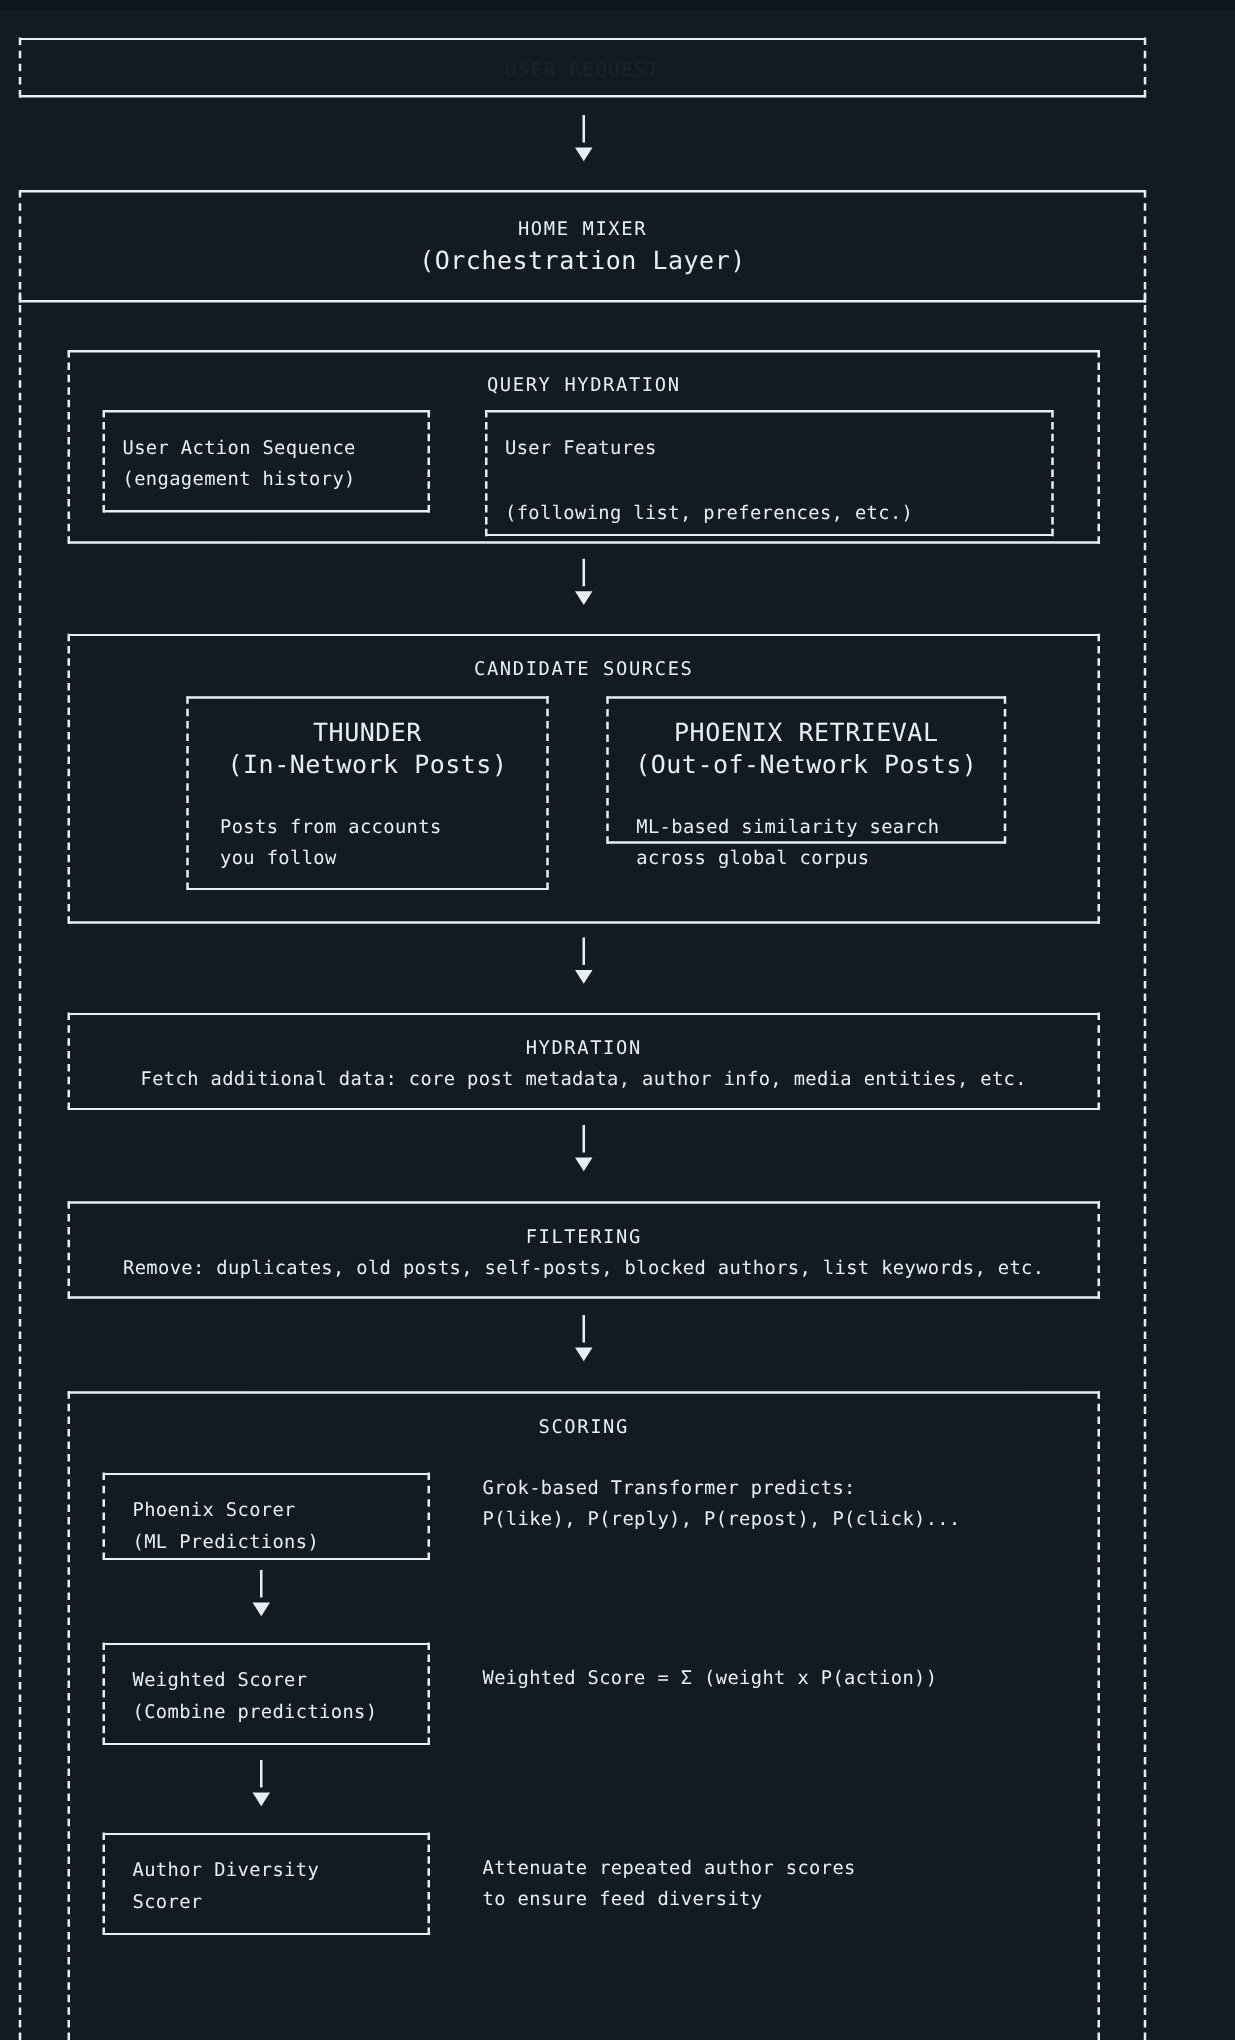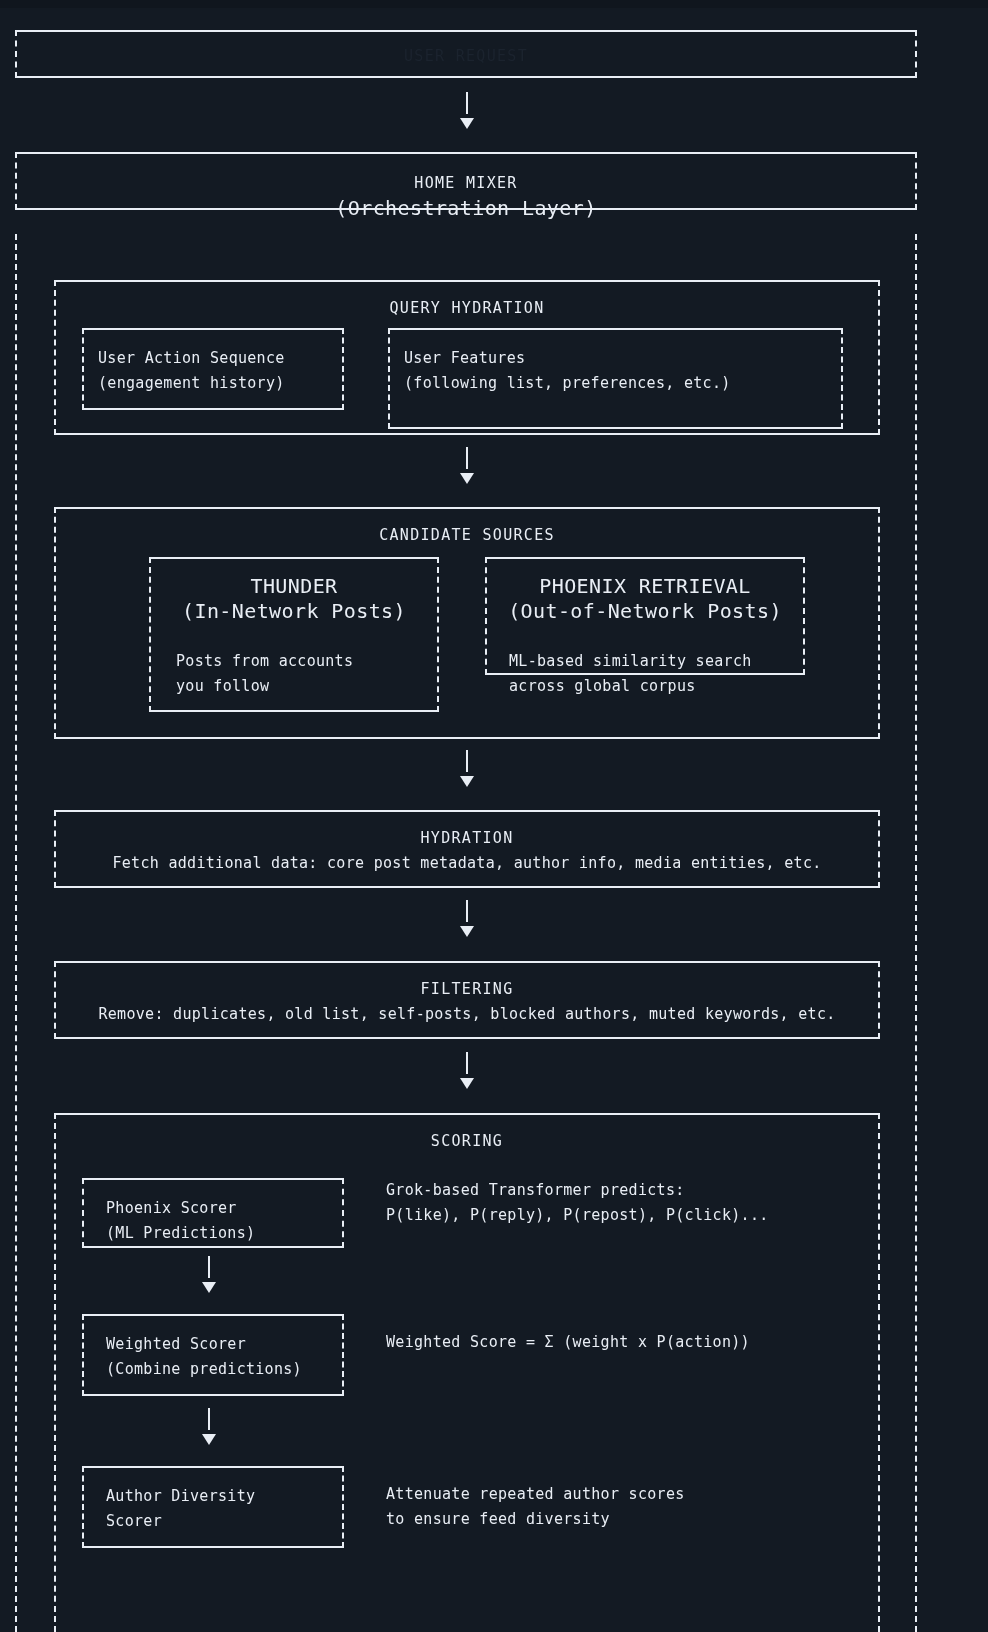--- a/index.html
+++ b/index.html
@@ -121,39 +121,39 @@
 
   <div class="box" style="left:15px; top:30px; width:902px; height:48px;">
     <div class="ghost-text" style="top:15px;">USER REQUEST</div>
   </div>
 
   <div class="arrow" style="left:452px; top:92px;">
     <span class="stem"></span>
     <span class="head"></span>
   </div>
 
-  <div class="box" style="left:15px; top:152px; width:902px; height:58px;">
+  <div class="box" style="left:15px; top:152px; width:902px; height:90px;">
     <div class="title" style="margin-top:17px;">HOME MIXER</div>
     <div class="sub">(Orchestration Layer)</div>
   </div>
 
   <div class="box no-top" style="left:15px; top:234px; width:902px; height:1398px; border-bottom:none;"></div>
 
   <div class="box" style="left:54px; top:280px; width:826px; height:155px;">
     <div class="title" style="margin-top:14px;">QUERY HYDRATION</div>
   </div>
 
   <div class="box" style="left:82px; top:328px; width:262px; height:82px;">
     <div class="left-line" style="margin:16px 0 0 14px;">User Action Sequence</div>
     <div class="left-line" style="margin-left:14px;">(engagement history)</div>
   </div>
 
   <div class="box" style="left:388px; top:328px; width:455px; height:101px;">
     <div class="left-line" style="margin:16px 0 0 14px;">User Features</div>
-    <div class="left-line" style="margin-left:14px;">(following list, preferences, etc.)</div>
+    <div class="left-line" style="margin-left:14px;margin-top:27px;">(following list, preferences, etc.)</div>
   </div>
 
   <div class="arrow" style="left:452px; top:447px;">
     <span class="stem"></span>
     <span class="head"></span>
   </div>
 
   <div class="box" style="left:54px; top:507px; width:826px; height:232px;">
     <div class="title" style="margin-top:14px;">CANDIDATE SOURCES</div>
   </div>
@@ -184,21 +184,21 @@
     <div class="body-line">Fetch additional data: core post metadata, author info, media entities, etc.</div>
   </div>
 
   <div class="arrow" style="left:452px; top:900px;">
     <span class="stem"></span>
     <span class="head"></span>
   </div>
 
   <div class="box" style="left:54px; top:961px; width:826px; height:78px;">
     <div class="title" style="margin-top:14px;">FILTERING</div>
-    <div class="body-line">Remove: duplicates, old list, self-posts, blocked authors, muted keywords, etc.</div>
+    <div class="body-line">Remove: duplicates, old posts, self-posts, blocked authors, list keywords, etc.</div>
   </div>
 
   <div class="arrow" style="left:452px; top:1052px;">
     <span class="stem"></span>
     <span class="head"></span>
   </div>
 
   <div class="box open-bottom" style="left:54px; top:1113px; width:826px; height:519px;">
     <div class="title" style="margin-top:14px;">SCORING</div>
   </div>

